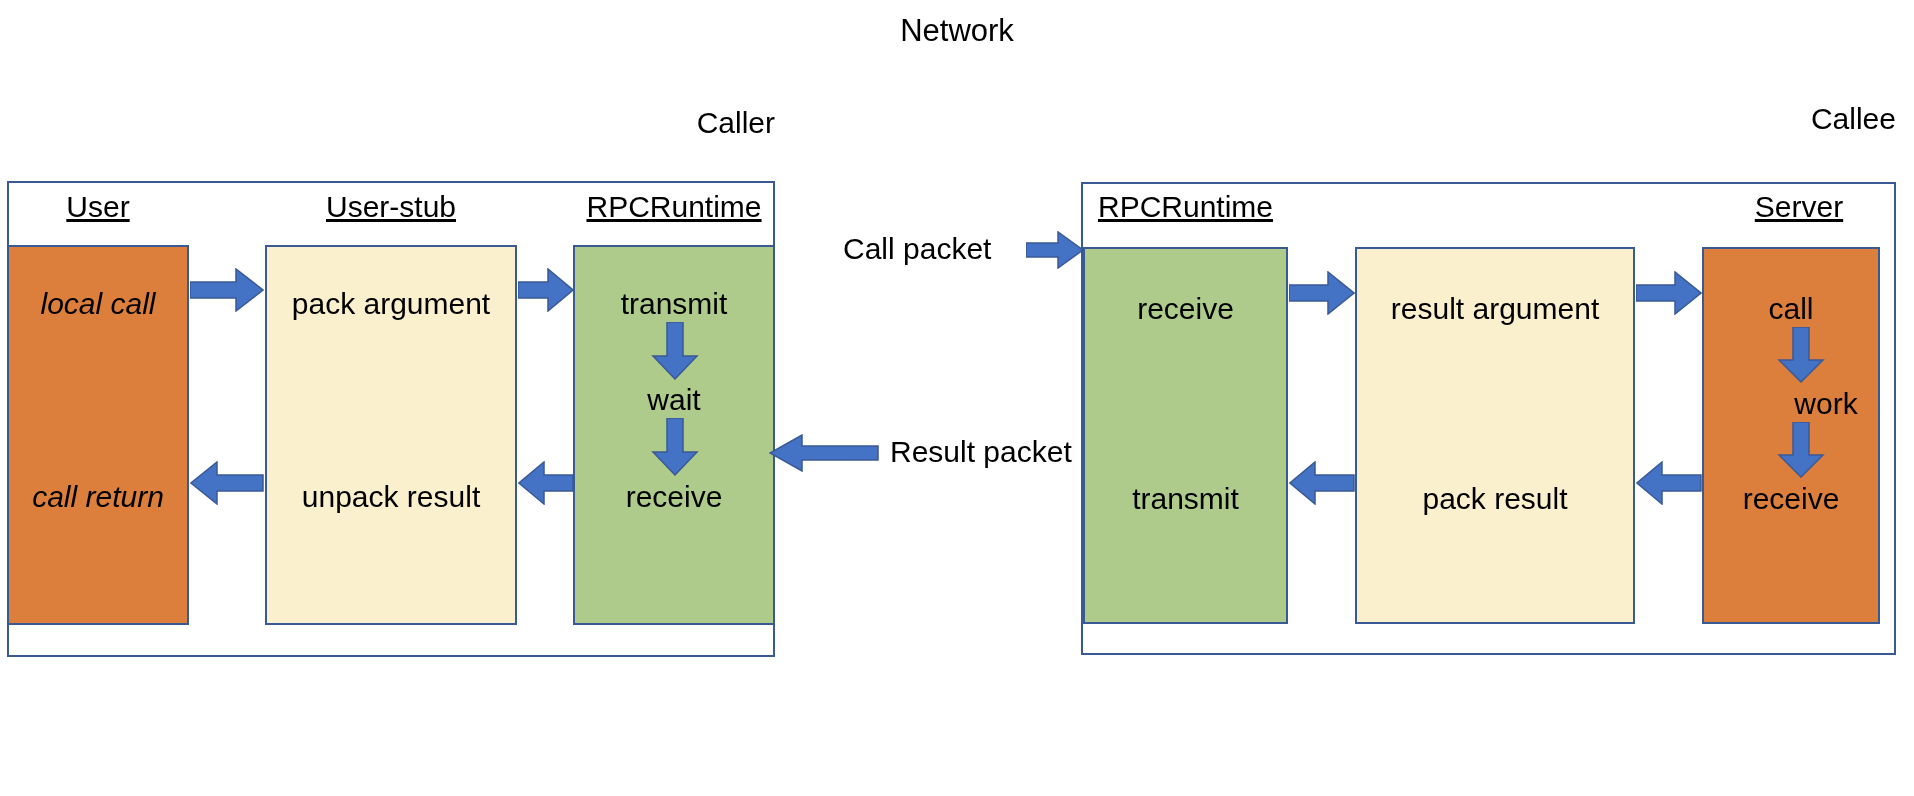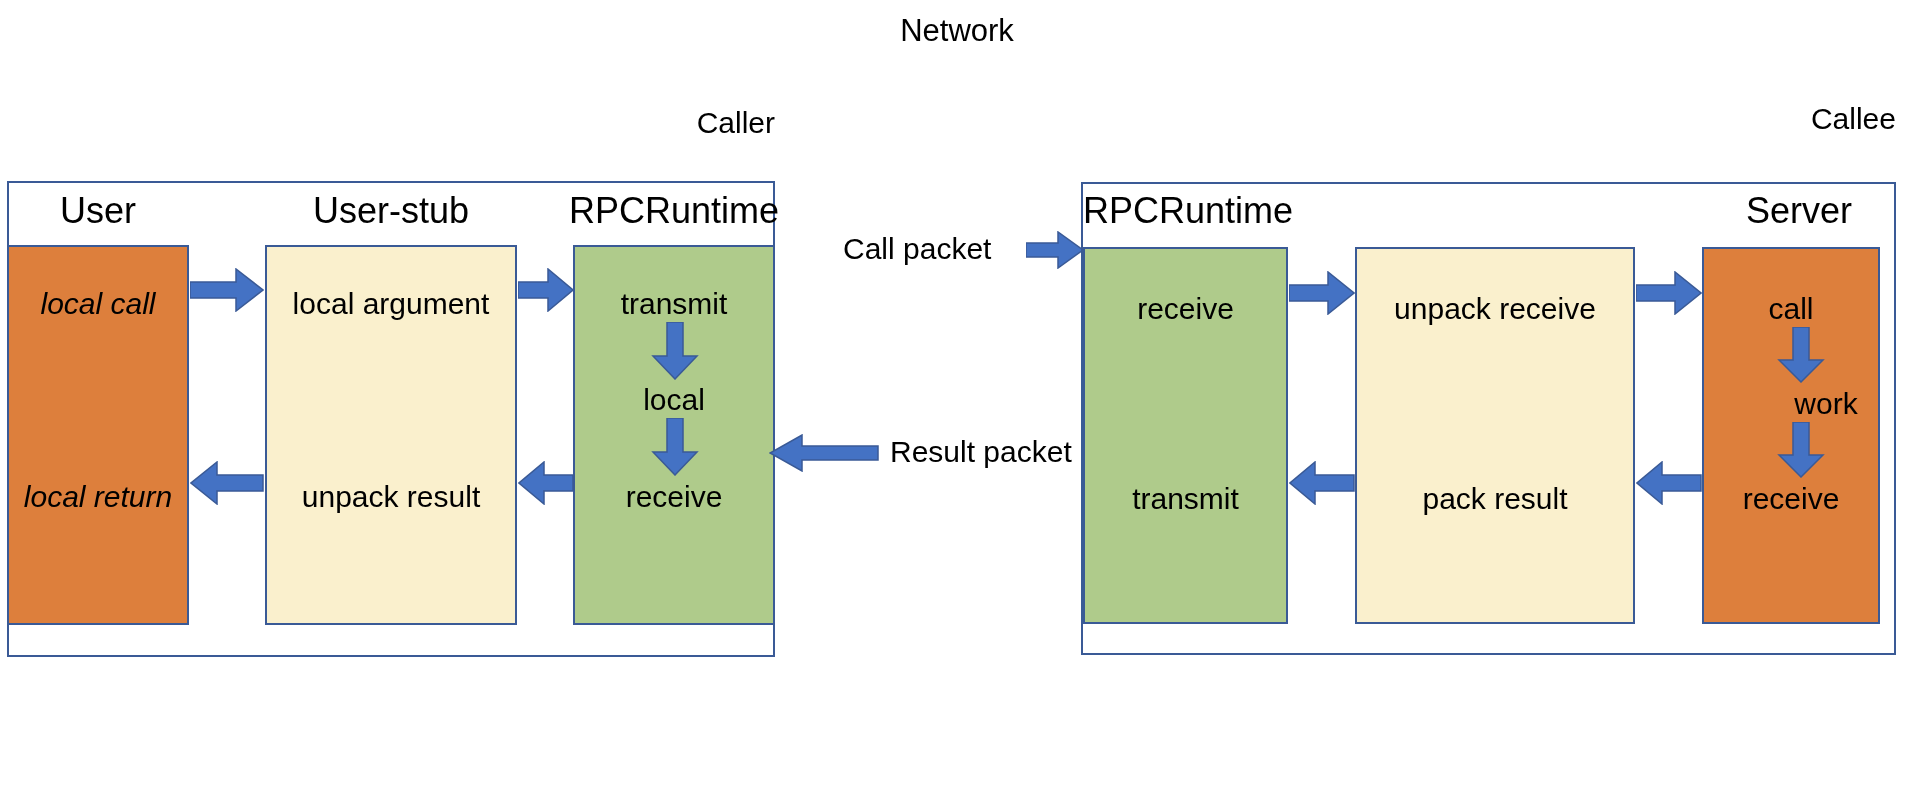--- a/index.html
+++ b/index.html
@@ -12,21 +12,21 @@
   .title-net{font-size:31px;left:0;top:15px;width:1914px;text-align:center;}
   .outer-title{font-size:30px;text-align:right;}
 
   .outer-box{position:absolute;border:2px solid #3A5A96;background:#fff;box-sizing:border-box;}
 
   .col{position:absolute;box-sizing:border-box;border:2px solid #3A5A96;}
   .col.orange{background:#DD7F3C;}
   .col.cream{background:#FAF0CD;}
   .col.green{background:#AFCB8B;}
 
-  .col-head{position:absolute;font-size:36px;text-align:center;white-space:nowrap;}
+  .col-head{position:absolute;font-size:30px;text-align:center;white-space:nowrap;text-decoration:underline;}
 
   .step{position:absolute;font-size:30px;text-align:center;white-space:nowrap;
         line-height:1;left:0;width:100%;}
 
   
   .arrow-r,.arrow-l{position:absolute;}
   .arrow-r svg,.arrow-l svg,.arrow-d svg{display:block;}
   .arrow-d{position:absolute;}
 
   .pkt-lbl{position:absolute;font-size:30px;white-space:nowrap;}
@@ -37,33 +37,33 @@
 <div class="stage">
 
   <div class="lbl title-net">Network</div>
 
   <div class="lbl outer-title" style="left:7px;top:108px;width:768px;">Caller</div>
 
   <div class="outer-box" style="left:7px;top:181px;width:768px;height:476px;"></div>
 
   <div class="col orange" style="left:7px;top:245px;width:182px;height:380px;font-style:italic;">
     <div class="step" style="top:42px;">local call</div>
-    <div class="step" style="top:235px;">local return</div>
+    <div class="step" style="top:235px;">call return</div>
   </div>
   <div class="col-head" style="left:7px;top:190px;width:182px;">User</div>
 
   <div class="col cream" style="left:265px;top:245px;width:252px;height:380px;">
-    <div class="step" style="top:42px;">local argument</div>
+    <div class="step" style="top:42px;">pack argument</div>
     <div class="step" style="top:235px;">unpack result</div>
   </div>
   <div class="col-head" style="left:240px;top:190px;width:302px;text-align:center;">User-stub</div>
 
   <div class="col green" style="left:573px;top:245px;width:202px;height:380px;">
     <div class="step" style="top:42px;">transmit</div>
-    <div class="step" style="top:138px;">local</div>
+    <div class="step" style="top:138px;">wait</div>
     <div class="step" style="top:235px;">receive</div>
 
     <div class="arrow-d" style="left:72px;top:75px;">
       <svg width="56" height="58" viewBox="0 0 56 58">
         <polygon points="20,0 36,0 36,34 50,34 28,57 6,34 20,34" fill="#4472C4" stroke="#3A5A96" stroke-width="1.5"></polygon>
       </svg>
     </div>
 
     <div class="arrow-d" style="left:72px;top:171px;">
       <svg width="56" height="58" viewBox="0 0 56 58">
@@ -112,21 +112,21 @@
 
   <div class="outer-box" style="left:1081px;top:182px;width:815px;height:473px;"></div>
 
   <div class="col green" style="left:1083px;top:247px;width:205px;height:377px;">
     <div class="step" style="top:45px;">receive</div>
     <div class="step" style="top:235px;">transmit</div>
   </div>
   <div class="col-head" style="left:1083px;top:190px;width:205px;">RPCRuntime</div>
 
   <div class="col cream" style="left:1355px;top:247px;width:280px;height:377px;">
-    <div class="step" style="top:45px;">unpack receive</div>
+    <div class="step" style="top:45px;">result argument</div>
     <div class="step" style="top:235px;">pack result</div>
   </div>
 
   <div class="col orange" style="left:1702px;top:247px;width:178px;height:377px;">
     <div class="step" style="top:45px;">call</div>
     <div class="step" style="top:140px;margin-left:35px;">work</div>
     <div class="step" style="top:235px;">receive</div>
 
     <div class="arrow-d" style="left:69px;top:78px;">
       <svg width="56" height="56" viewBox="0 0 56 56">

